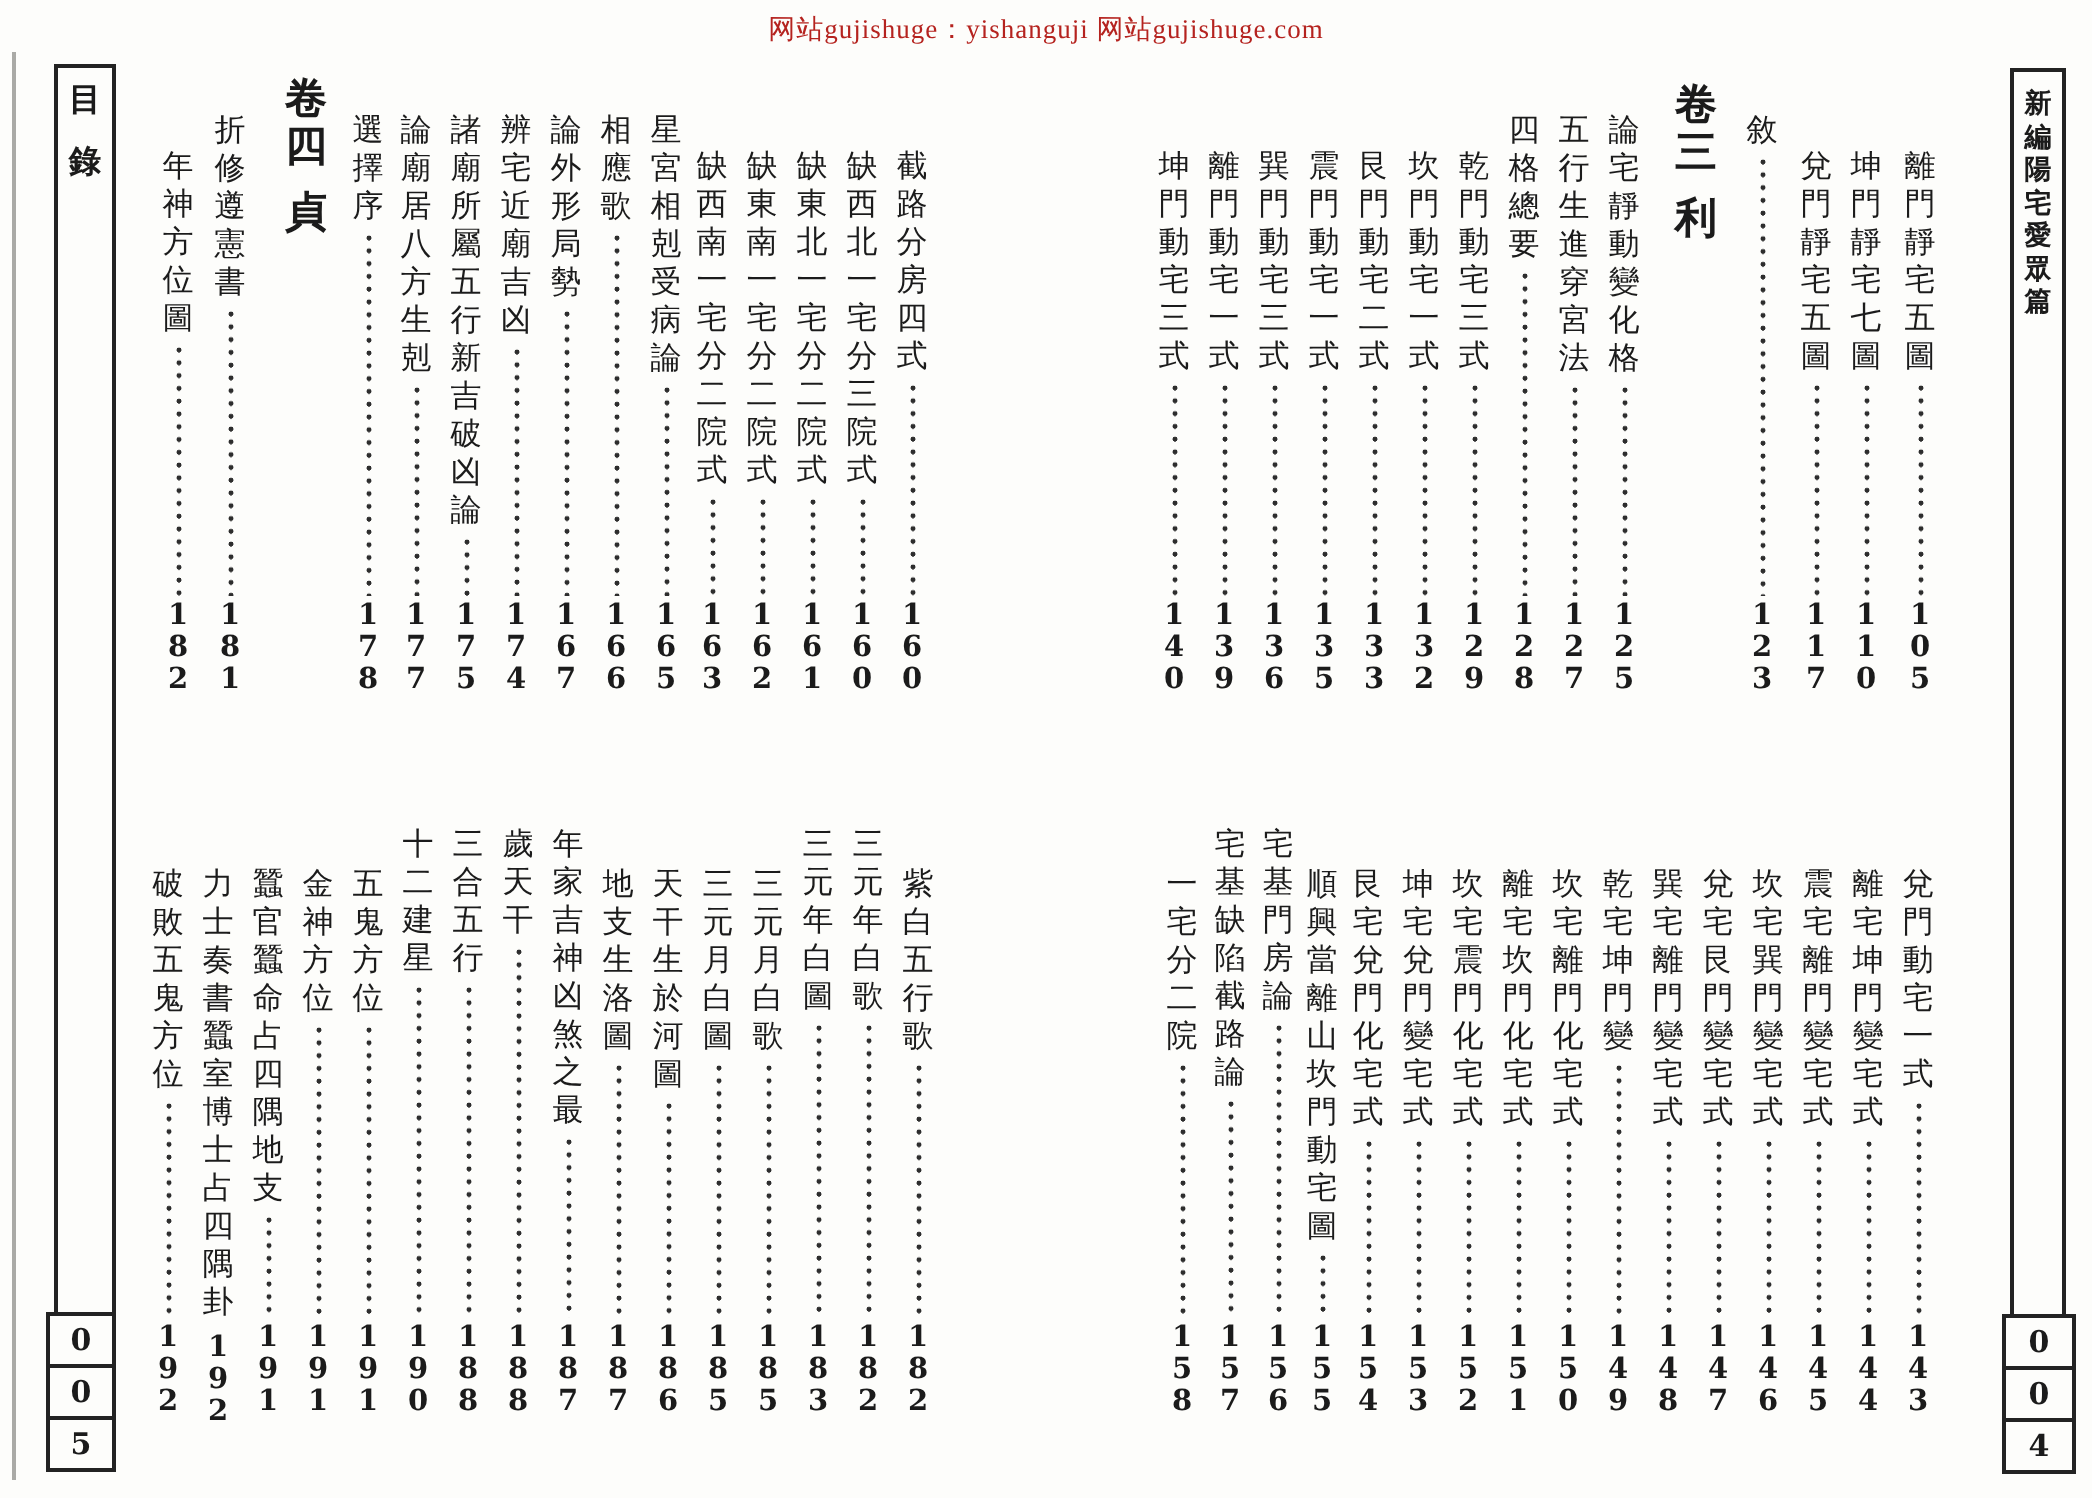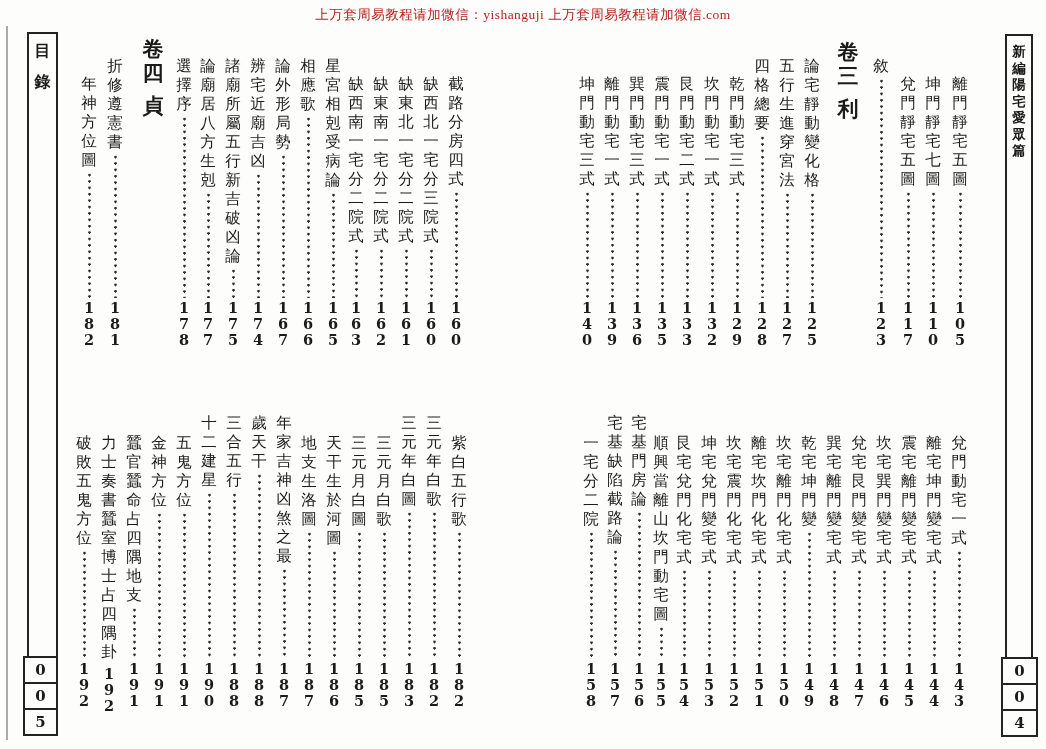--- a/index.html
+++ b/index.html
@@ -79,21 +79,21 @@
   #left-pagebox{left:23px;top:656px;width:35px;}
   #left-pagebox .pcell{width:35px;height:28px;}
   #right-pagebox{left:1001px;top:657px;width:37px;}
   #right-pagebox .pcell{width:37px;height:28px;}
 </style>
 </head>
 <body>
 
 <div id="canvas">
 
-  <div id="watermark">上万套周易教程请加微信：yishanguji 上万套周易教程请加微信.com</div>
+  <div id="watermark">网站gujishuge：yishanguji 网站gujishuge.com</div>
 
   <div id="spine-line"></div>
 
   <div id="left-strip" class="strip">
       <div class="lch">目</div>
       <div class="lgap"></div>
       <div class="lch">錄</div>
     </div>
   <div id="left-pagebox" class="pagebox">
     <div class="pcell">0</div>

